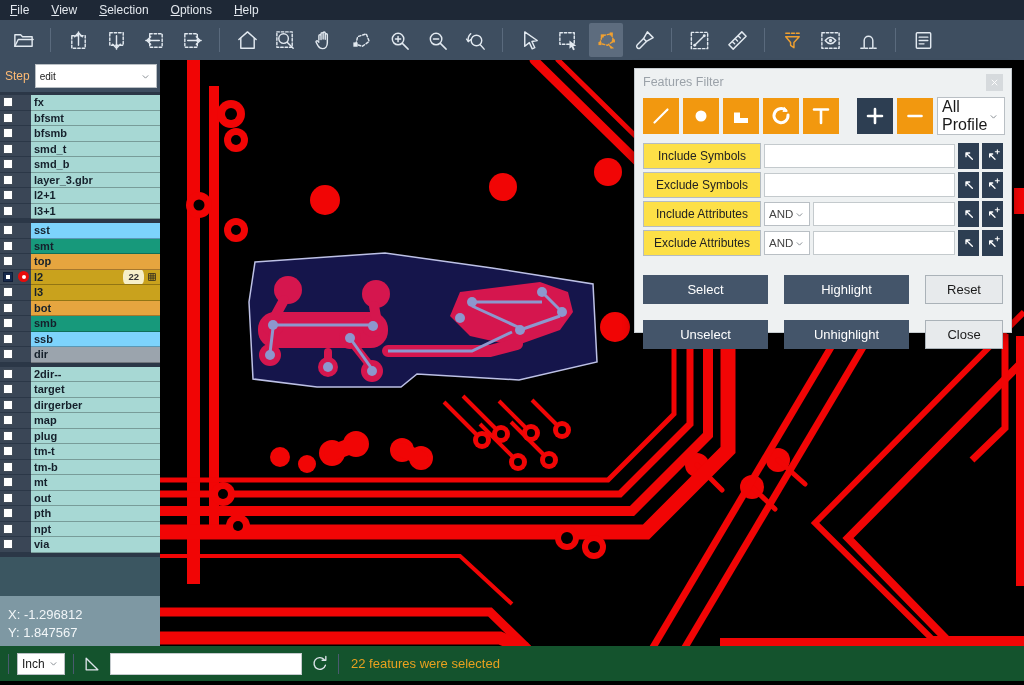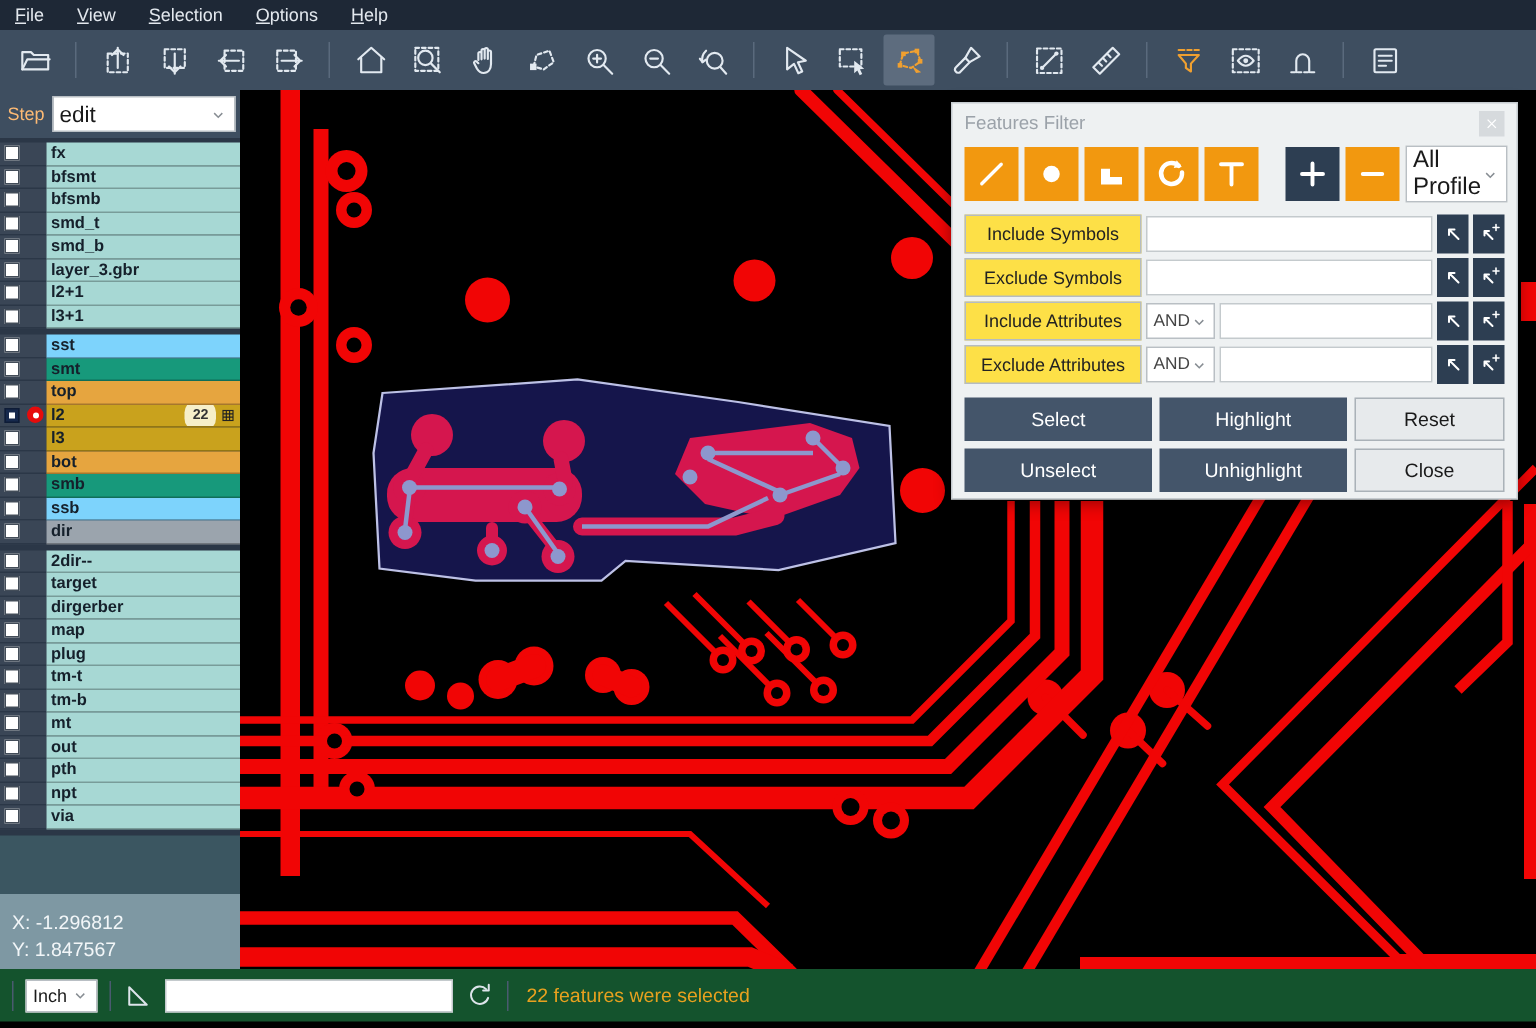--- a/index.html
+++ b/index.html
@@ -26,21 +26,21 @@
   
   #canvas{position:absolute;left:160px;top:60px;width:864px;height:590px;z-index:1}
   
   #sidebar{position:absolute;left:0;top:60px;width:160px;height:590px;background:#2B3747;
            display:flex;flex-direction:column;z-index:4}
   .side-head{height:32px;display:flex;align-items:center;padding:0 3px 0 5px;gap:5px;background:#3E4E60;flex:0 0 auto}
   .step-label{color:#fdba74;font-size:12px}
   .select{background:#fff;border:1px solid #B9BFC4;display:flex;align-items:center;justify-content:space-between;
           padding:0 4px;color:#1a1a1a;box-sizing:border-box}
   .select .ic{width:13px;height:13px;stroke:#878D93;fill:none;stroke-width:1.8;flex:0 0 auto}
-  .step-select{flex:1;height:24px;font-size:15px}
+  .step-select{flex:1;height:24px;font-size:10px}
   #layer-list{padding-top:3px}
   .layer-group{margin-bottom:4px}
   .layer-row{height:15.5px;display:flex;align-items:stretch}
   .cb-cell{width:16px;background:#3A4656;display:flex;align-items:center;justify-content:center;border-bottom:1px solid #2B3747}
   .dot-cell{width:15px;background:#3A4656;display:flex;align-items:center;justify-content:center;border-bottom:1px solid #2B3747}
   .cb{width:10px;height:10px;background:#fff;border:1px solid #424C58;position:relative;box-sizing:border-box}
   .layer-row.sel .cb{background:#16294D;border-color:#0E1C36}
   .layer-row.sel .cb::after{content:"";position:absolute;left:2px;top:2px;width:4px;height:4px;background:#fff}
   .dot{width:11px;height:11px;border-radius:50%;background:#E60B0B;position:relative}
   .dot::after{content:"";position:absolute;left:3.5px;top:3.5px;width:4px;height:4px;border-radius:50%;background:#fff}
@@ -67,21 +67,21 @@
   .dlg-tool.navy{background:#2D3E52}
   .dlg-tool.gap{margin-left:14px}
   .dlg-tool .ic{width:24px;height:24px;stroke:#fff;fill:none;stroke-width:2.2;stroke-linecap:round;stroke-linejoin:round}
   .flt-row{display:flex;align-items:center;gap:3px;margin-bottom:3px}
   .flt-label{width:118px;height:26px;background:#fde047;border:1px solid #B5BCC1;display:flex;align-items:center;
              justify-content:center;font-size:12px;color:#222;box-sizing:border-box;flex:0 0 auto}
   .and-select{width:46px;height:24px;font-size:11.5px;color:#444;flex:0 0 auto}
   .flt-input{flex:1;height:24px;border:1px solid #C4CACD;background:#fff;min-width:0;font:inherit;padding:0 4px;box-sizing:border-box}
   .pick-btn{width:21px;height:26px;background:#2D3E52;display:flex;align-items:center;justify-content:center;flex:0 0 auto}
   .pick-btn .ic{width:16px;height:16px;stroke:#fff;fill:none;stroke-width:2;stroke-linecap:round;stroke-linejoin:round}
-  .dlg-actions{display:grid;grid-template-columns:125px 125px 1fr;gap:5px;margin-top:6px}
+  .dlg-actions{display:grid;grid-template-columns:125px 125px 1fr;gap:16px;margin-top:16px}
   .act-btn{height:29px;display:flex;align-items:center;justify-content:center;font-size:13px;box-sizing:border-box}
   .act-btn.dark{background:#44556A;color:#fff}
   .act-btn.light{background:#E7EAEC;border:1px solid #AAB2B8;color:#1a1a1a}
   
   #statusbar{position:absolute;left:0;bottom:4px;width:1024px;height:35px;background:#14532d;
              display:flex;align-items:center;gap:8px;padding:0 8px;z-index:7;box-sizing:border-box}
   .sb-sep{width:1px;height:20px;background:#4A5A70;flex:0 0 auto}
   .unit-select{width:48px;height:22px;font-size:12px;flex:0 0 auto}
   .sb-ic{width:20px;height:20px;stroke:#DDE4EA;fill:none;stroke-width:1.6;stroke-linecap:round;stroke-linejoin:round;flex:0 0 auto}
   .cmd-input{width:192px;height:22px;background:#fff;border:1px solid #C4CACD;font:inherit;box-sizing:border-box}

